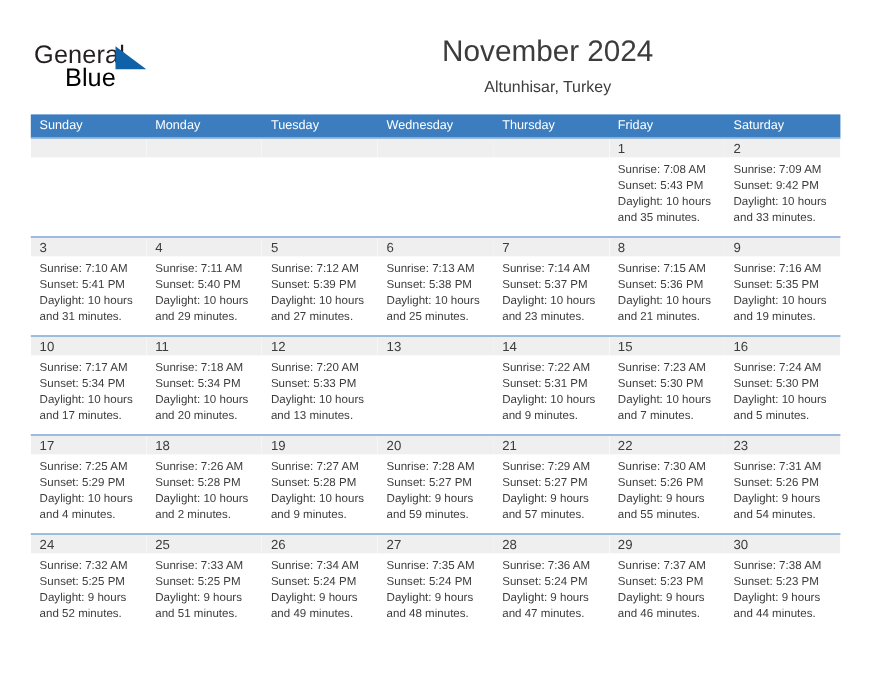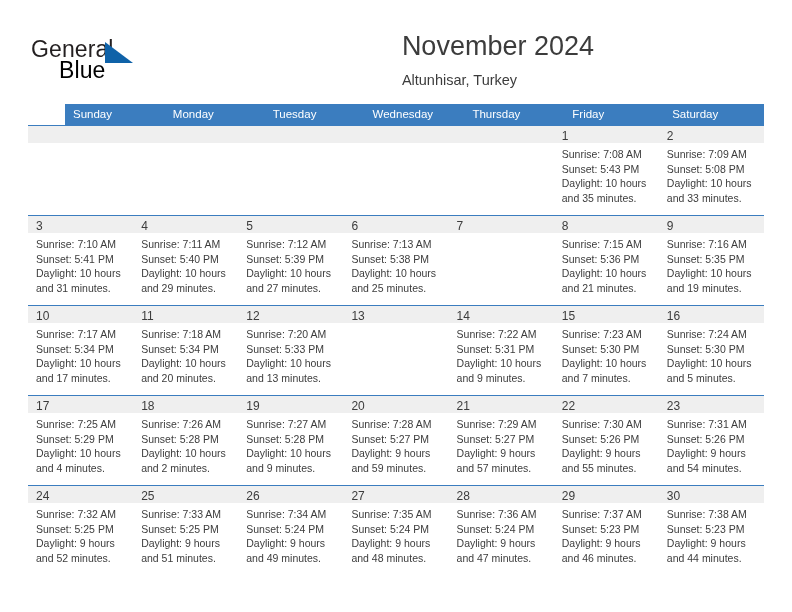--- a/index.html
+++ b/index.html
@@ -62,21 +62,21 @@
     width: 0;
     height: 0;
     border-left: 28px solid #0f62a8;
     border-top: 21px solid transparent;
   }
 
   .title-block {
     position: absolute;
     right: 38px;
     top: 30px;
-    text-align: left;
+    text-align: center;
   }
   .cal-title {
     font-size: 27px;
     color: #3c3c3c;
     line-height: 32px;
     white-space: nowrap;
     font-weight: normal;
     margin: 0;
   }
   .cal-subtitle {
@@ -92,21 +92,20 @@
   .calendar {
     position: absolute;
     left: 28px;
     top: 104px;
     width: 736px;
   }
   .weekday-row {
     display: flex;
     background: #3b7dbf;
     height: 21px;
-    margin-left: 37px;
   }
   .weekday {
     flex: 1 1 0;
     color: #ffffff;
     font-size: 11.5px;
     line-height: 21px;
     padding-left: 8px;
     box-sizing: border-box;
     white-space: nowrap;
     overflow: hidden;
@@ -205,21 +204,21 @@
             <div class="day-body">
               <p>Sunrise: 7:08 AM</p>
               <p>Sunset: 5:43 PM</p>
               <p class="wrap">Daylight: 10 hours and 35 minutes.</p>
             </div>
           </div>
           <div class="day-cell">
             <div class="day-num-band"><span class="day-num">2</span></div>
             <div class="day-body">
               <p>Sunrise: 7:09 AM</p>
-              <p>Sunset: 5:08 PM</p>
+              <p>Sunset: 9:42 PM</p>
               <p class="wrap">Daylight: 10 hours and 33 minutes.</p>
             </div>
           </div>
         </div>
         <div class="week-row">
           <div class="day-cell">
             <div class="day-num-band"><span class="day-num">3</span></div>
             <div class="day-body">
               <p>Sunrise: 7:10 AM</p>
               <p>Sunset: 5:41 PM</p>
@@ -245,20 +244,25 @@
           <div class="day-cell">
             <div class="day-num-band"><span class="day-num">6</span></div>
             <div class="day-body">
               <p>Sunrise: 7:13 AM</p>
               <p>Sunset: 5:38 PM</p>
               <p class="wrap">Daylight: 10 hours and 25 minutes.</p>
             </div>
           </div>
           <div class="day-cell">
             <div class="day-num-band"><span class="day-num">7</span></div>
+            <div class="day-body">
+              <p>Sunrise: 7:14 AM</p>
+              <p>Sunset: 5:37 PM</p>
+              <p class="wrap">Daylight: 10 hours and 23 minutes.</p>
+            </div>
           </div>
           <div class="day-cell">
             <div class="day-num-band"><span class="day-num">8</span></div>
             <div class="day-body">
               <p>Sunrise: 7:15 AM</p>
               <p>Sunset: 5:36 PM</p>
               <p class="wrap">Daylight: 10 hours and 21 minutes.</p>
             </div>
           </div>
           <div class="day-cell">

